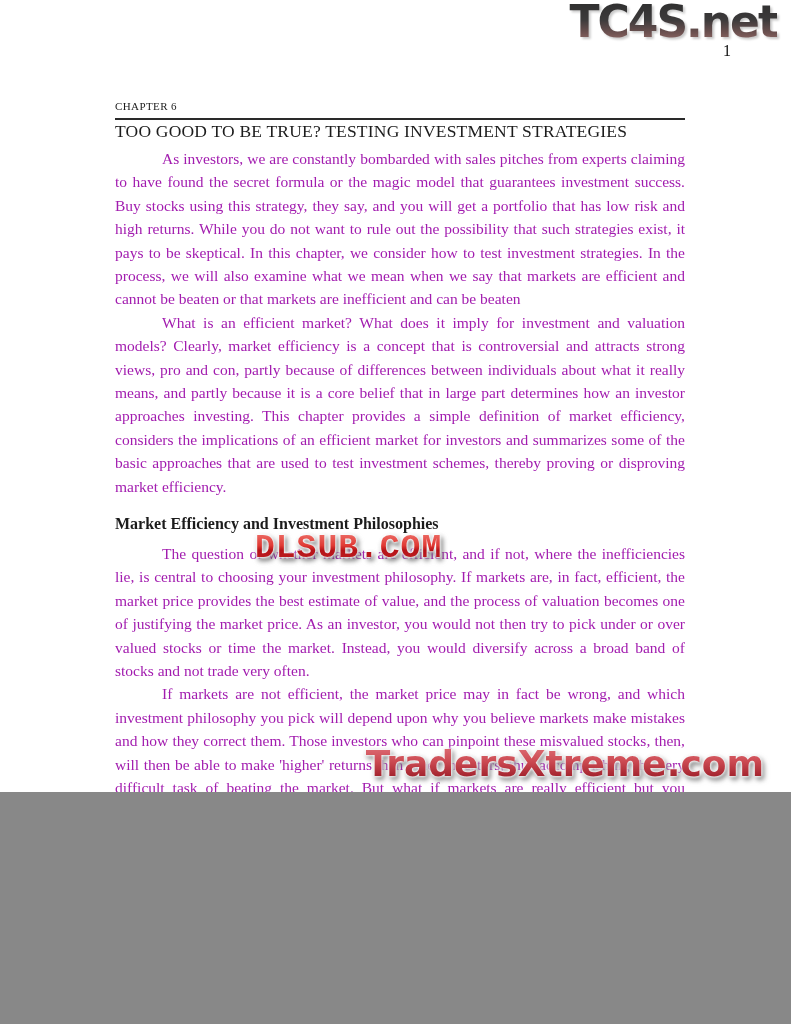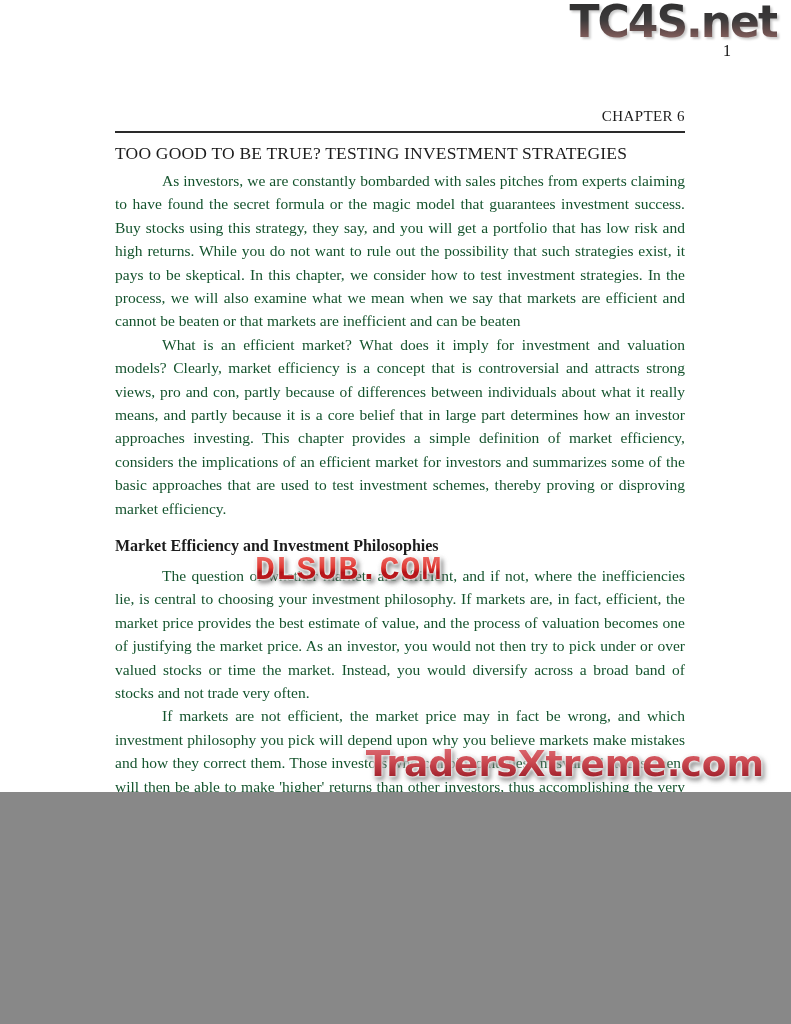--- a/index.html
+++ b/index.html
@@ -24,32 +24,32 @@
   }
   .page-number{
     position:absolute; top:42px; right:60px;
     font-size:16px; color:#111;
   }
   
   .content{
     position:absolute; left:115px; top:96px; width:570px;
   }
   .chapter-label{
-    text-align:right; font-size:15px; letter-spacing:.4px; margin:12px 0 6px 0;
+    text-align:left; font-size:11px; letter-spacing:.4px; margin:4px 0 6px 0;
   }
   .rule{
     border:0; border-top:2px solid #2a2a2a; margin:0 0 1px 0;
   }
   .doc-title{
     font-size:17.5px; font-weight:normal; letter-spacing:.2px;
-    margin:10px 0 4px 0; line-height:1.25;
+    margin:1px 0 4px 0; line-height:1.25;
   }
   .para{
     font-size:15.5px; line-height:23.4px; text-align:justify;
-    text-indent:47px; margin:0; color:#14532d;
+    text-indent:47px; margin:0; color:#a21caf;
   }
   .heading-row{ position:relative; margin:14px 0 4px 0; height:26px; }
   .section-heading{
     font-size:16px; font-weight:bold; margin:0; line-height:24px;
   }
   
   .dlsub{
     position:absolute; left:140px; top:-22px;
     font-family:Liberation Mono, monospace;
     font-weight:900; font-size:33px; letter-spacing:1px;

